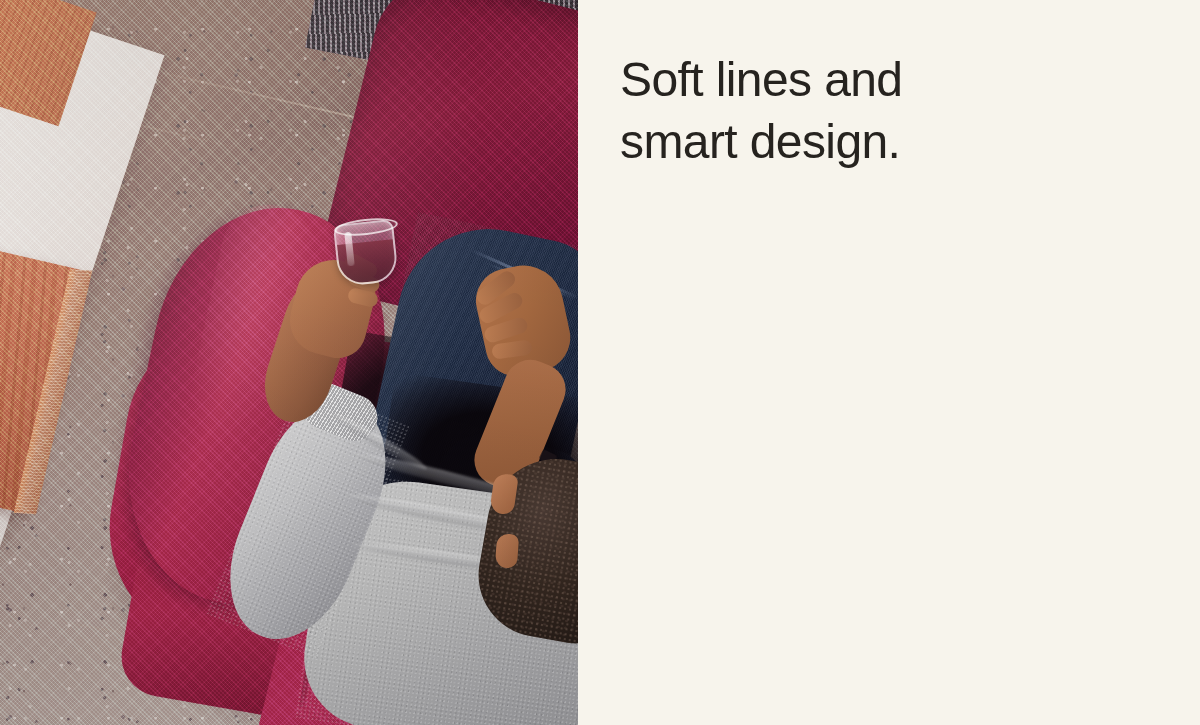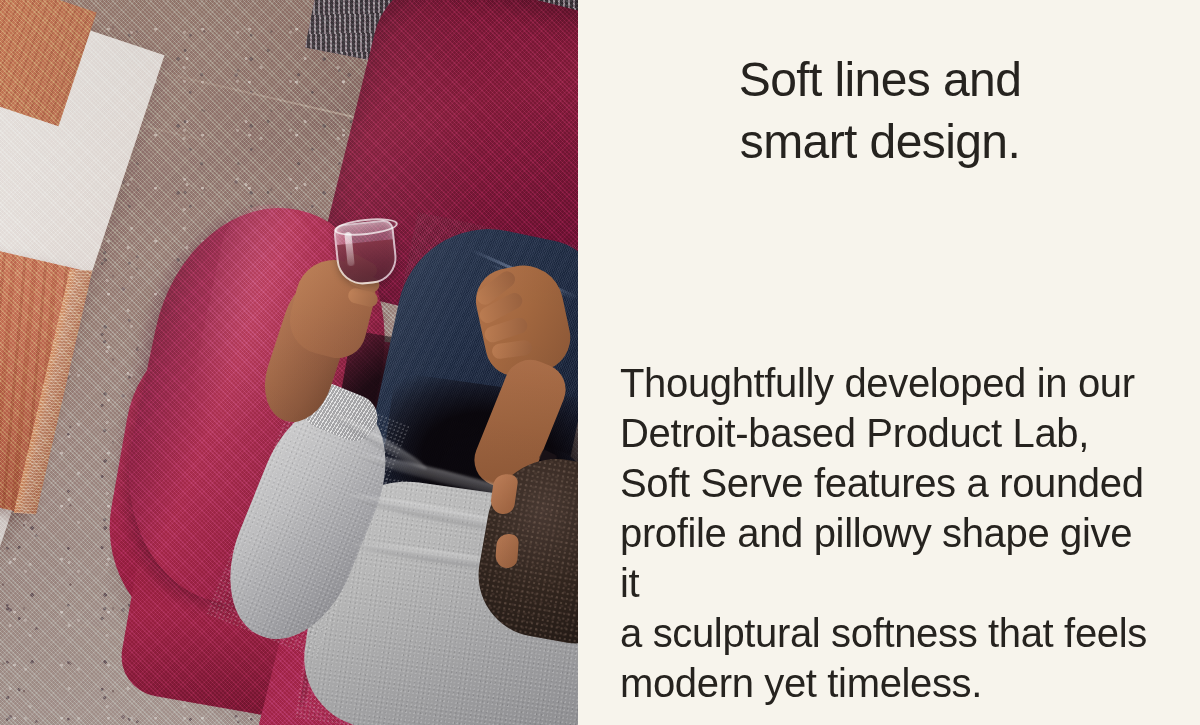--- a/index.html
+++ b/index.html
@@ -533,21 +533,20 @@
   .headline {
     position:absolute;
     left:42px; top:49px;
     width:520px;
     font-size:48px;
     line-height:62px;
     font-weight:400;
     letter-spacing:-.6px;
     color:#26231f;
     white-space:pre-line;
-    text-align:center;
   }
 
   .body-copy {
     position:absolute;
     left:42px; top:358px;
     width:540px;
     font-size:40px;
     line-height:50px;
     font-weight:400;
     letter-spacing:-.35px;
@@ -646,21 +645,15 @@
       <div class="glass-glint"></div>
 
       <div class="grade"></div>
     </div>
   </div>
 
   <div class="content-panel">
     <h1 class="headline">Soft lines and
 smart design.</h1>
 
-    <p class="body-copy">Thoughtfully developed in our
-Detroit-based Product Lab,
-Soft Serve features a rounded
-profile and pillowy shape give it
-a sculptural softness that feels
-modern yet timeless.</p>
   </div>
 
 </div>
 
 </body></html>

